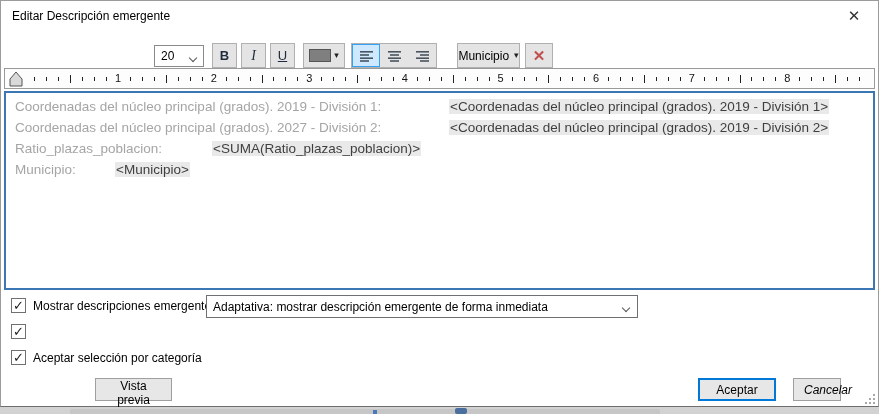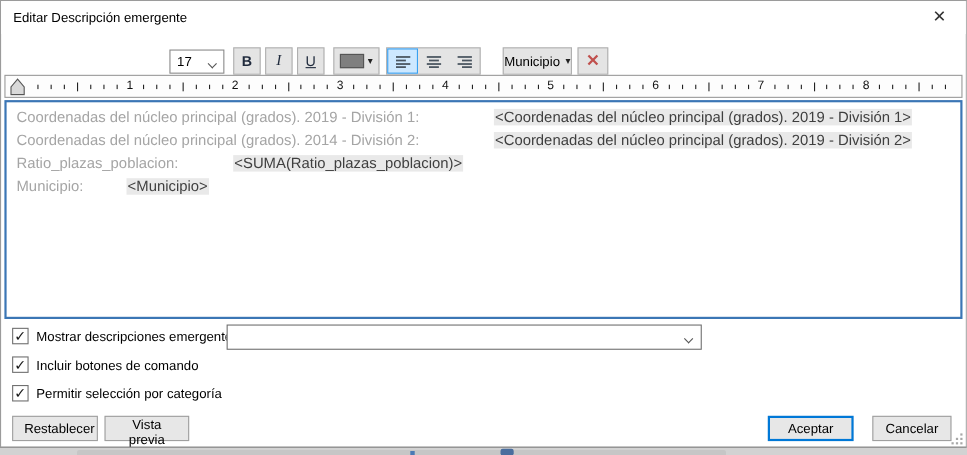--- a/index.html
+++ b/index.html
@@ -74,21 +74,21 @@
                    border:1px solid #707070;display:flex;align-items:center;padding:0 6px;
                    font-size:12px;color:#000;cursor:default;}
   .behavior-select .chev{position:absolute;right:8px;top:9px;}
 
   
   .btn{position:absolute;top:377px;height:23px;background:#e7e7e7;border:1px solid #9f9f9f;
        font-size:12px;color:#000;cursor:pointer;padding:0 10px;}
   .btn-reset{left:10px;width:78px;}
   .btn-preview{left:94px;width:77px;}
   .btn-ok{left:697px;width:78px;background:#e7e7e7;border:2px solid #0078d7;}
-  .btn-cancel{left:792px;width:72px;}
+  .btn-cancel{left:792px;width:48px;font-style:italic;}
 
   .resize-grip{position:absolute;right:3px;bottom:2px;width:10px;height:10px;cursor:nwse-resize;}
   .resize-grip i{position:absolute;width:2px;height:2px;background:#a8a8a8;}
   .resize-grip i:nth-child(1){right:0;bottom:0;}
   .resize-grip i:nth-child(2){right:4px;bottom:0;}
   .resize-grip i:nth-child(3){right:0;bottom:4px;}
   .resize-grip i:nth-child(4){right:8px;bottom:0;}
   .resize-grip i:nth-child(5){right:4px;bottom:4px;}
   .resize-grip i:nth-child(6){right:0;bottom:8px;}
 
@@ -105,21 +105,21 @@
   <div class="dialog">
 
     <div class="titlebar">
       <div class="dialog-title">Editar Descripción emergente</div>
       <button class="close-btn">
         <span>✕</span>
       </button>
     </div>
 
     <div class="combo" style="left:153px;top:44px;width:50px;">
-      <span>17</span>
+      <span>20</span>
       <span class="chev"></span>
     </div>
     <button class="tb-btn" style="left:211px;">
       <span class="b-glyph">B</span>
     </button>
     <button class="tb-btn" style="left:240px;">
       <span class="i-glyph">I</span>
     </button>
     <button class="tb-btn" style="left:269px;">
       <span class="u-glyph">U</span>
@@ -238,53 +238,52 @@
       <svg class="indent-marker" width="14" height="16">
         <polygon points="7,1 13,8 13,15 1,15 1,8" fill="#d9d9d9" stroke="#555" stroke-width="1"></polygon>
       </svg>
     </div>
 
     <div class="editor">
       <div class="ed-line">
         <span class="ed-label tab-l">Coordenadas del núcleo principal (grados). 2019 - División 1:</span><span class="ed-field">&lt;Coordenadas del núcleo principal (grados). 2019 - División 1&gt;</span>
       </div>
       <div class="ed-line">
-        <span class="ed-label tab-l">Coordenadas del núcleo principal (grados). 2014 - División 2:</span><span class="ed-field">&lt;Coordenadas del núcleo principal (grados). 2019 - División 2&gt;</span>
+        <span class="ed-label tab-l">Coordenadas del núcleo principal (grados). 2027 - División 2:</span><span class="ed-field">&lt;Coordenadas del núcleo principal (grados). 2019 - División 2&gt;</span>
       </div>
       <div class="ed-line">
         <span class="ed-label tab-s">Ratio_plazas_poblacion:</span><span class="ed-field">&lt;SUMA(Ratio_plazas_poblacion)&gt;</span>
       </div>
       <div class="ed-line">
         <span class="ed-label tab-m">Municipio:</span><span class="ed-field">&lt;Municipio&gt;</span>
       </div>
     </div>
 
     <div class="opt-row" style="top:297px;">
       <span class="checkbox">
         <span>✓</span>
       </span>
       <span class="opt-label">Mostrar descripciones emergentes</span>
     </div>
     <div class="behavior-select">
+      <span>Adaptativa: mostrar descripción emergente de forma inmediata</span>
       <span class="chev"></span>
     </div>
     <div class="opt-row" style="top:323px;">
       <span class="checkbox">
         <span>✓</span>
       </span>
-      <span class="opt-label">Incluir botones de comando</span>
     </div>
     <div class="opt-row" style="top:349px;">
       <span class="checkbox">
         <span>✓</span>
       </span>
-      <span class="opt-label">Permitir selección por categoría</span>
-    </div>
-
-    <button class="btn btn-reset">Restablecer</button>
+      <span class="opt-label">Aceptar selección por categoría</span>
+    </div>
+
     <button class="btn btn-ok">Aceptar</button>
     <button class="btn btn-preview">Vista previa</button>
     <button class="btn btn-cancel">Cancelar</button>
 
     <div class="resize-grip">
         <i></i>
         <i></i>
         <i></i>
         <i></i>
         <i></i>

